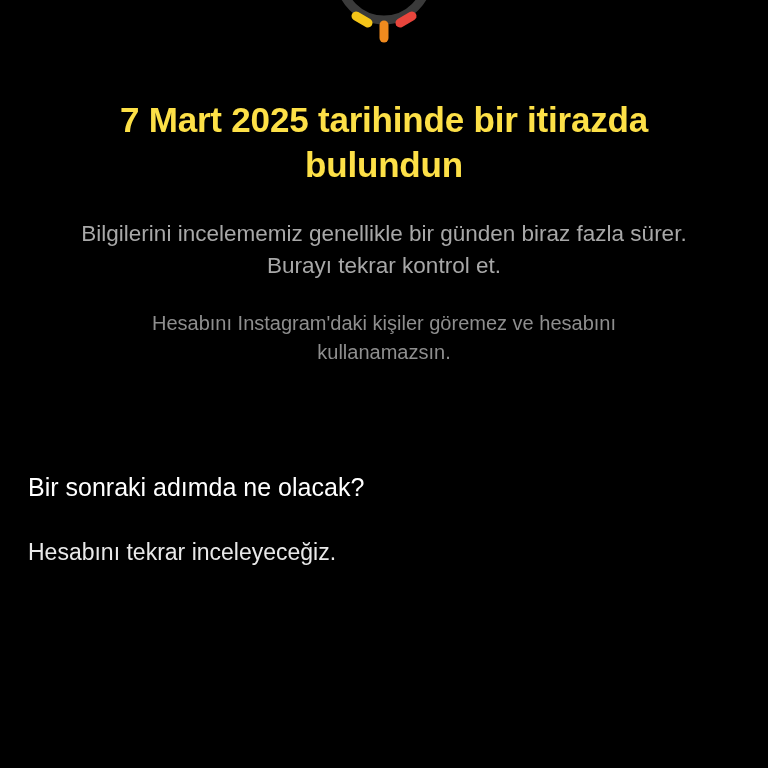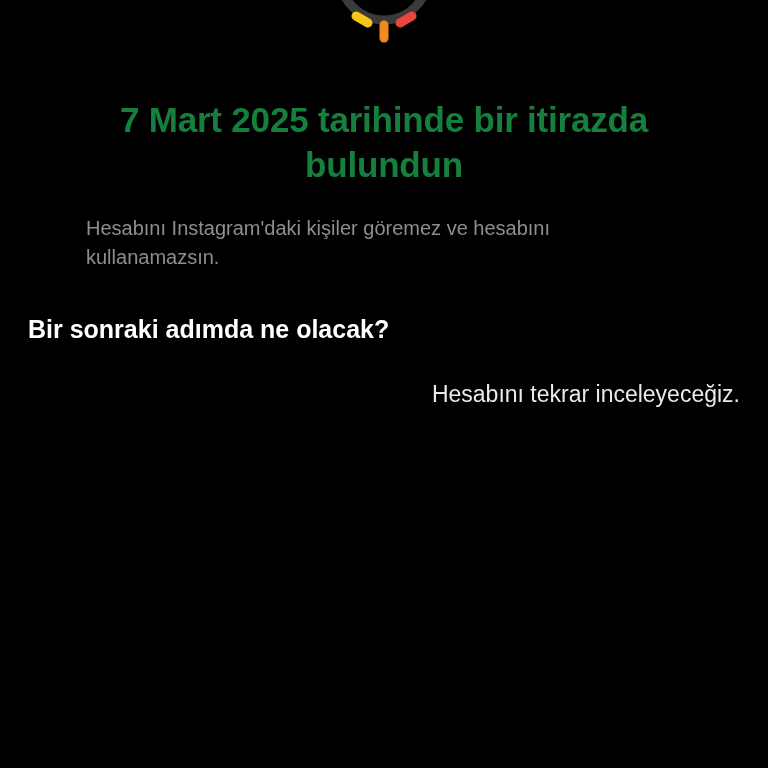--- a/index.html
+++ b/index.html
@@ -36,21 +36,21 @@
     left: 50%;
     top: -96px;
     transform: translateX(-50%);
     width: 150px;
     height: 150px;
   }
 
   
   .headline {
     margin: 50px 54px 0 54px;
-    color: #15803d;
+    color: #fde047;
     font-size: 35px;
     line-height: 1.28;
     font-weight: bold;
     text-align: center;
     letter-spacing: -0.2px;
   }
 
   
   .sub1 {
     margin: 30px 64px 0 64px;
@@ -58,42 +58,43 @@
     font-size: 22.5px;
     line-height: 1.45;
     text-align: center;
     font-weight: normal;
   }
   .sub2 {
     margin: 26px 86px 0 86px;
     color: #8e8e8e;
     font-size: 20px;
     line-height: 1.45;
+    text-align: center;
     font-weight: normal;
   }
 
   
   .section-title {
-    margin: 41px 28px 0 28px;
+    margin: 104px 28px 0 28px;
     color: #ffffff;
     font-size: 25px;
-    font-weight: bold;
+    font-weight: normal;
     line-height: 1.3;
     text-align: left;
   }
 
   .body-list {
     margin: 34px 28px 0 28px;
   }
   .body-para {
     color: #e9e9e9;
     font-size: 23px;
     line-height: 1.36;
     margin: 7px 0 28px 0;
-    text-align: right;
+    text-align: left;
     font-weight: normal;
   }
   .body-para:last-child {
     margin-bottom: 0;
   }
 </style>
 </head>
 <body>
 
 <div class="screen">
@@ -104,20 +105,21 @@
       <circle cx="75" cy="72" r="30" fill="#000000"></circle>
       <path d="M75 54 L75 72 L88 80" fill="none" stroke="#6d6d6d" stroke-width="7" stroke-linecap="round" stroke-linejoin="round"></path>
       <path d="M47 112 L59 119" stroke="#f5c518" stroke-width="9" stroke-linecap="round"></path>
       <path d="M75 121 L75 134" stroke="#f08a1e" stroke-width="9" stroke-linecap="round"></path>
       <path d="M103 112 L91 119" stroke="#e8453c" stroke-width="9" stroke-linecap="round"></path>
     </svg>
   </div>
 
   <h1 class="headline">7 Mart 2025 tarihinde bir itirazda bulundun</h1>
 
+  <p class="sub1">Bilgilerini incelememiz genellikle bir günden biraz fazla sürer. Burayı tekrar kontrol et.</p>
 
   <p class="sub2">Hesabını Instagram'daki kişiler göremez ve hesabını kullanamazsın.</p>
 
   <h2 class="section-title">Bir sonraki adımda ne olacak?</h2>
 
   <div class="body-list">
     <p class="body-para">Hesabını tekrar inceleyeceğiz.</p>
   </div>
 
 </div>

